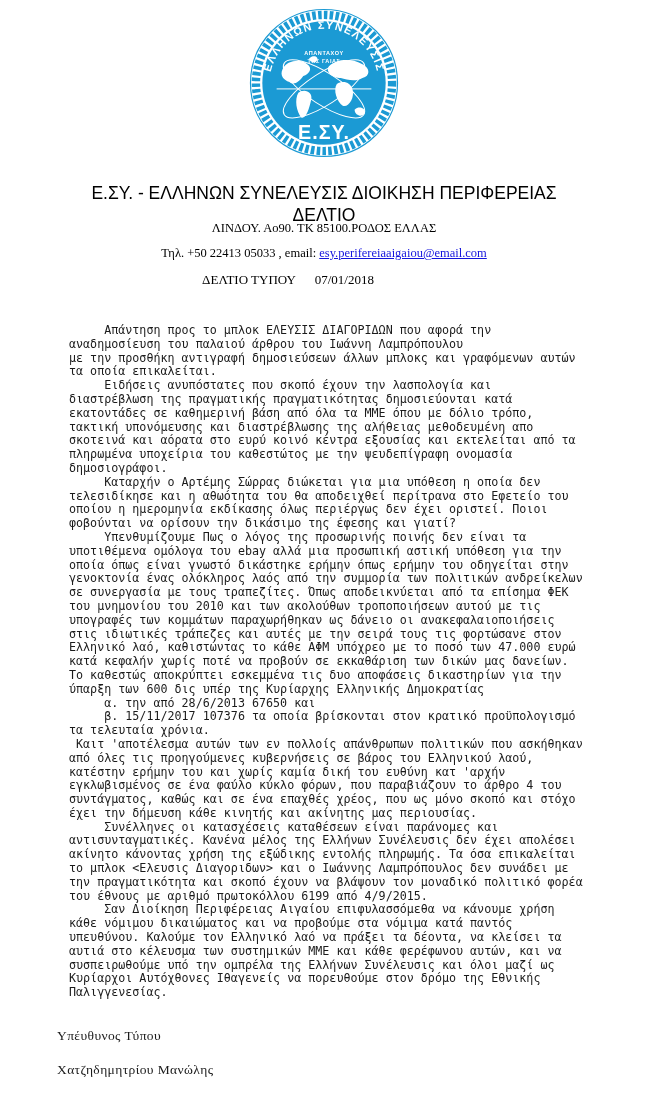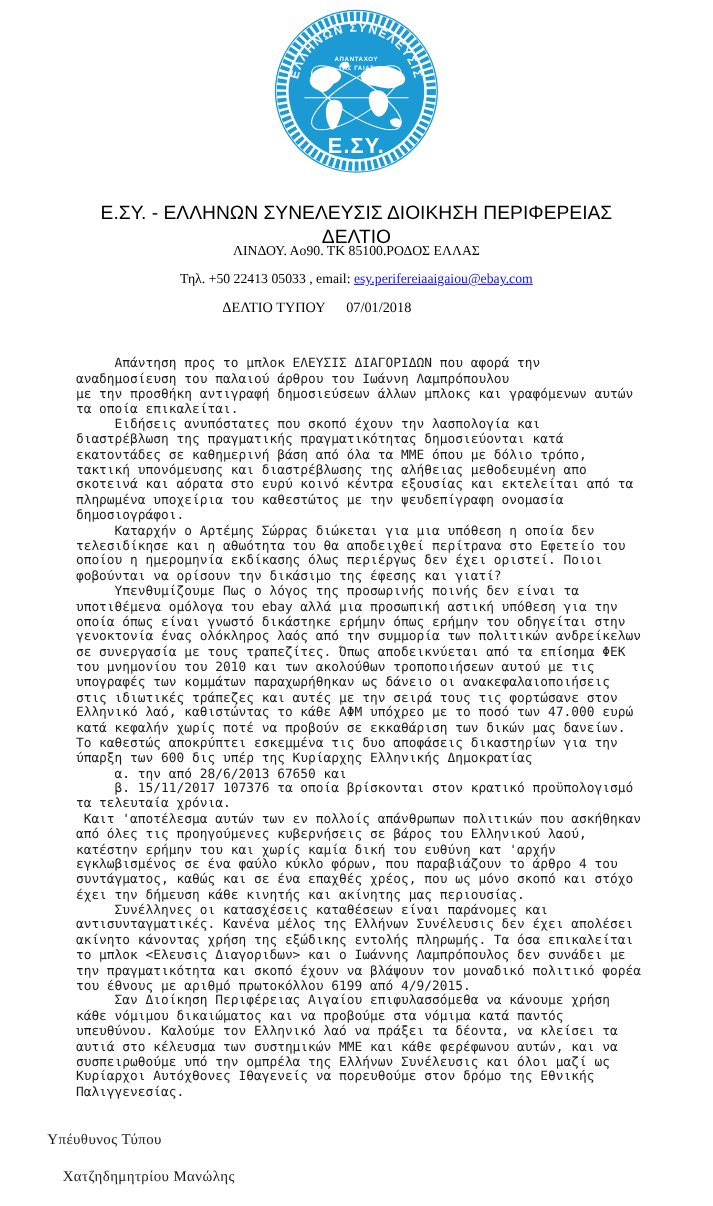--- a/index.html
+++ b/index.html
@@ -27,21 +27,21 @@
     font-family:"Liberation Serif", serif; font-size:13px; color:#000;
   }
   .doc-line .date { margin-left:16px; }
   .body-text {
     position:absolute; top:312px; left:57px; margin:12px;
     font-family:"DejaVu Sans Mono", monospace;
     font-size:11.7px; line-height:13.8px; color:#1b1b1b;
     white-space:pre;
   }
   .sig-role {
-    position:absolute; top:1028px; left:43px;
+    position:absolute; top:1028px; left:57px;
     font-family:"Liberation Serif", serif; font-size:13.5px; color:#1b1b1b;
     letter-spacing:0.4px;
   }
   .sig-name {
     position:absolute; top:1062px; left:57px;
     font-family:Liberation Serif, serif; font-size:13.5px; color:#1b1b1b;
     letter-spacing:0.4px;
   }
   .logo-svg text { font-family:"Liberation Sans", sans-serif; }
 </style>
@@ -86,21 +86,21 @@
   </div>
 
   <div class="title-block">
     <span>Ε.ΣΥ. - ΕΛΛΗΝΩΝ ΣΥΝΕΛΕΥΣΙΣ ΔΙΟΙΚΗΣΗ ΠΕΡΙΦΕΡΕΙΑΣ</span><br>
     <span>ΔΕΛΤΙΟ</span>
   </div>
 
   <div class="address-line">ΛΙΝΔΟΥ. Αο90. ΤΚ 85100.ΡΟΔΟΣ ΕΛΛΑΣ</div>
 
   <div class="contact-line">
-    <span>Τηλ. +50 22413 05033 , email: </span><a href="#">esy.perifereiaaigaiou@ebay.com</a>
+    <span>Τηλ. +50 22413 05033 , email: </span><a href="#">esy.perifereiaaigaiou@email.com</a>
   </div>
 
   <div class="doc-line">
     <span>ΔΕΛΤΙΟ ΤΥΠΟΥ</span>
     <span class="date">07/01/2018</span>
   </div>
 
   <pre class="body-text">     Απάντηση προς το μπλοκ ΕΛΕΥΣΙΣ ΔΙΑΓΟΡΙΔΩΝ που αφορά την
 αναδημοσίευση του παλαιού άρθρου του Ιωάννη Λαμπρόπουλου
 με την προσθήκη αντιγραφή δημοσιεύσεων άλλων μπλοκς και γραφόμενων αυτών

